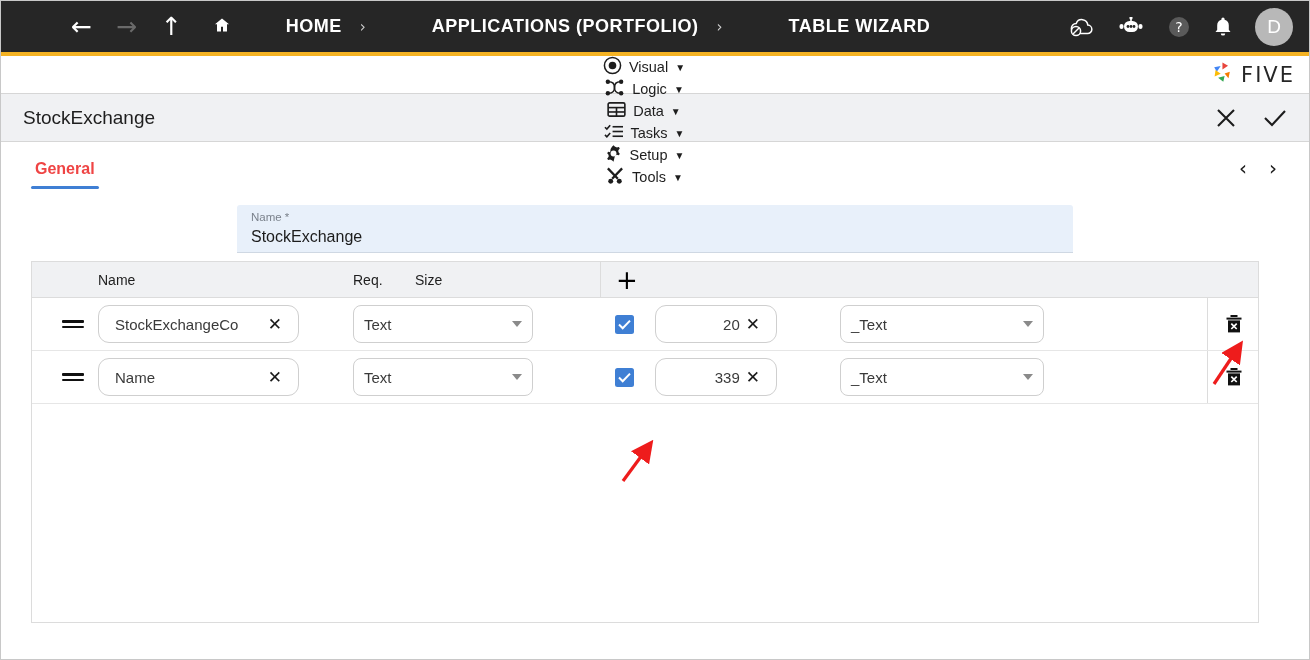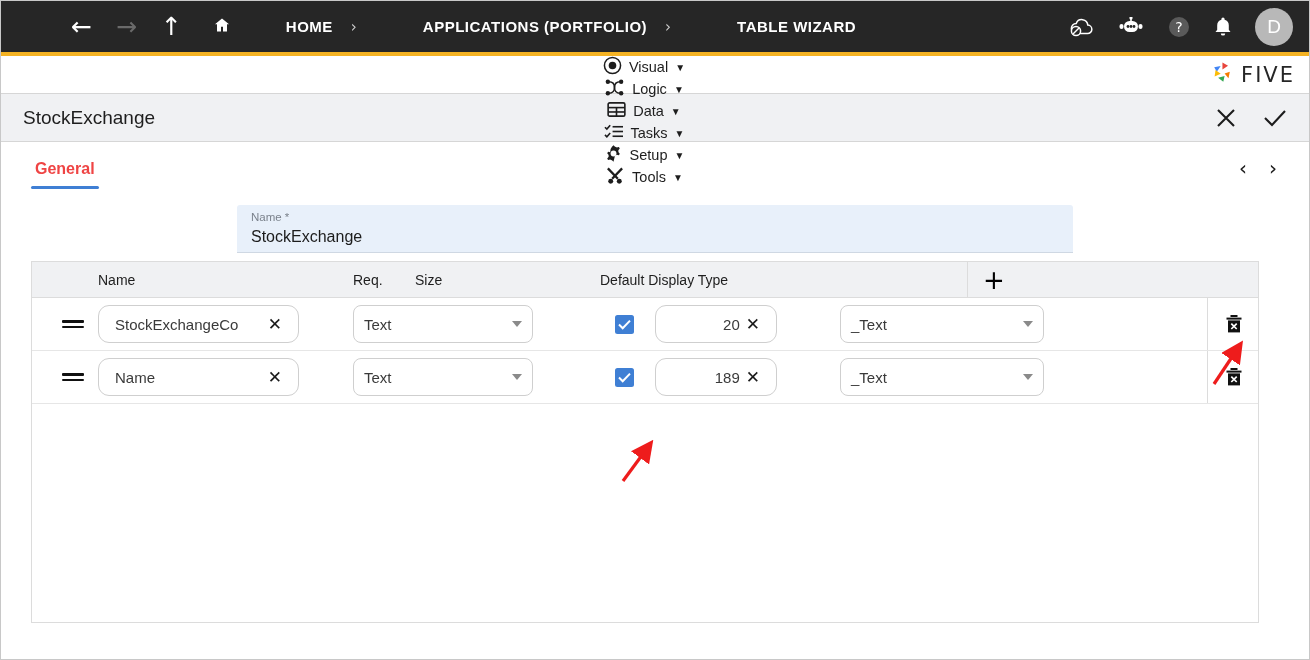--- a/index.html
+++ b/index.html
@@ -30,21 +30,21 @@
     color: #ffffff;
     display: flex; align-items: center; justify-content: center;
     cursor: pointer;
   }
   .hamburger { width: 26px; height: 18px; display:flex; flex-direction:column; justify-content:space-between; margin-right: 26px;}
   .hamburger span { display:block; height:2px; background:#e8e8e8; border-radius:1px;}
   .nav-arrow { font-size: 25px; margin-right: 24px; line-height: 1; font-family:"DejaVu Sans", sans-serif;}
   .nav-arrow.dim { color: #6a6a6a; }
   .breadcrumb { display:flex; align-items:center; margin-left: 8px;}
   .crumb {
-    color: #ffffff; font-size: 15px; font-weight: bold;
+    color: #ffffff; font-size: 18px; font-weight: bold;
     letter-spacing: .5px; cursor: pointer; white-space: nowrap; padding-left: 48px;
   }
   .crumb-sep { color:#cfcfcf; font-size:15px; margin:0 18px; font-family:"DejaVu Sans", sans-serif;}
   .home-icon { margin-right: 8px; display:inline-block; }
   .topbar-right {
     margin-left: auto; display:flex; align-items:center; gap: 22px;
   }
   .avatar {
     width: 38px; height: 38px; border-radius: 50%;
     background: #b8b8b8; color: #ffffff;
@@ -375,21 +375,20 @@
     </div>
 
 
     <div class="table">
 
       <div class="thead">
         <div class="c-handle"></div>
         <div class="c-name th">Name</div>
         <div class="c-req th">Req.</div>
         <div class="c-size th">Size</div>
-        <div class="c-display th">Default Display Type</div>
         <div class="c-act">
           <span class="plus">+</span>
         </div>
       </div>
 
       <div class="trow">
         <div class="c-handle">
           <div class="drag-handle">
               <span></span>
               <span></span>
@@ -459,21 +458,21 @@
         </div>
         <div class="c-req" style="display:flex;justify-content:center;">
           <div class="chk">
             <svg width="13" height="11" viewBox="0 0 13 11">
                 <path d="M1 5.5 4.7 9.2 12 1.6" stroke="#ffffff" stroke-width="2" fill="none"></path>
               </svg>
           </div>
         </div>
         <div class="c-size">
           <div class="inp inp-size">
-            <span class="val">189</span>
+            <span class="val">339</span>
             <span class="clear-x">✕</span>
           </div>
         </div>
         <div class="c-display">
           <div class="sel wide">
             <span class="val">_Text</span>
             <span class="sel-caret"></span>
           </div>
         </div>
         <div class="c-act">

